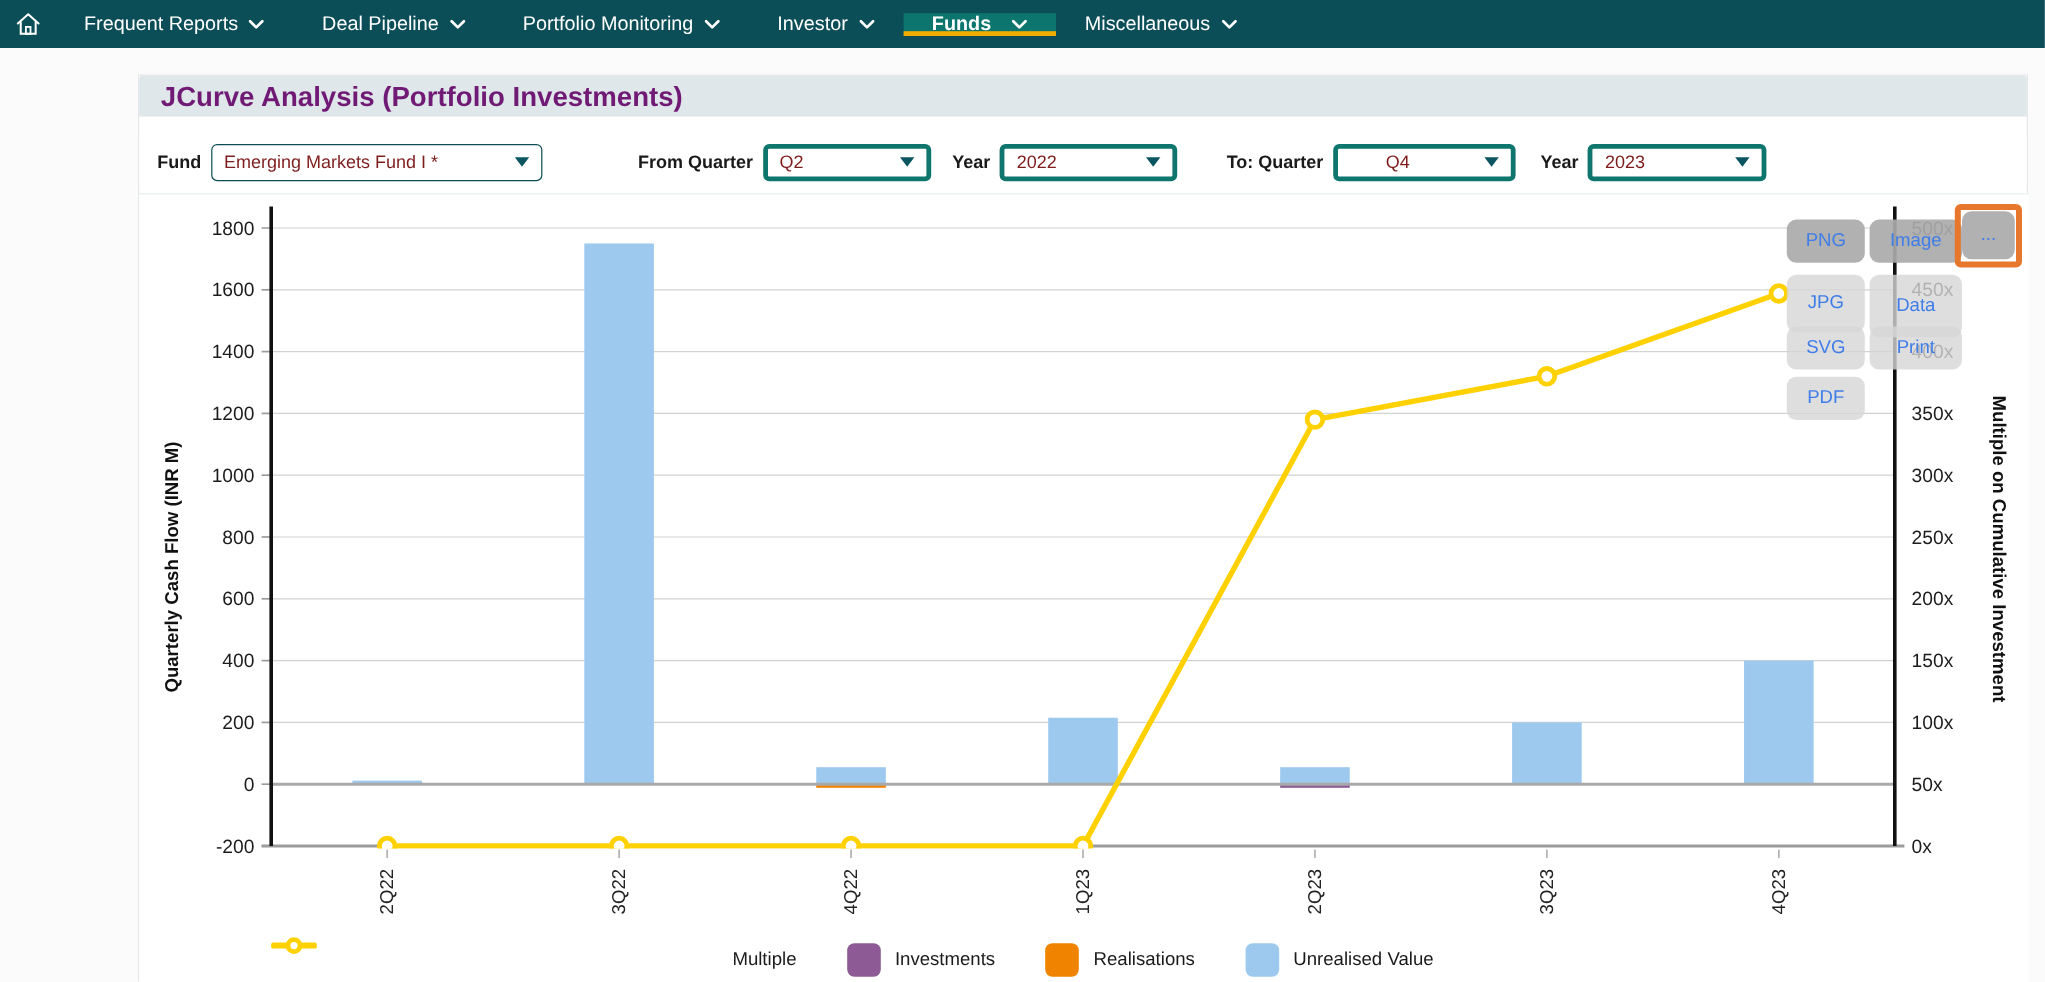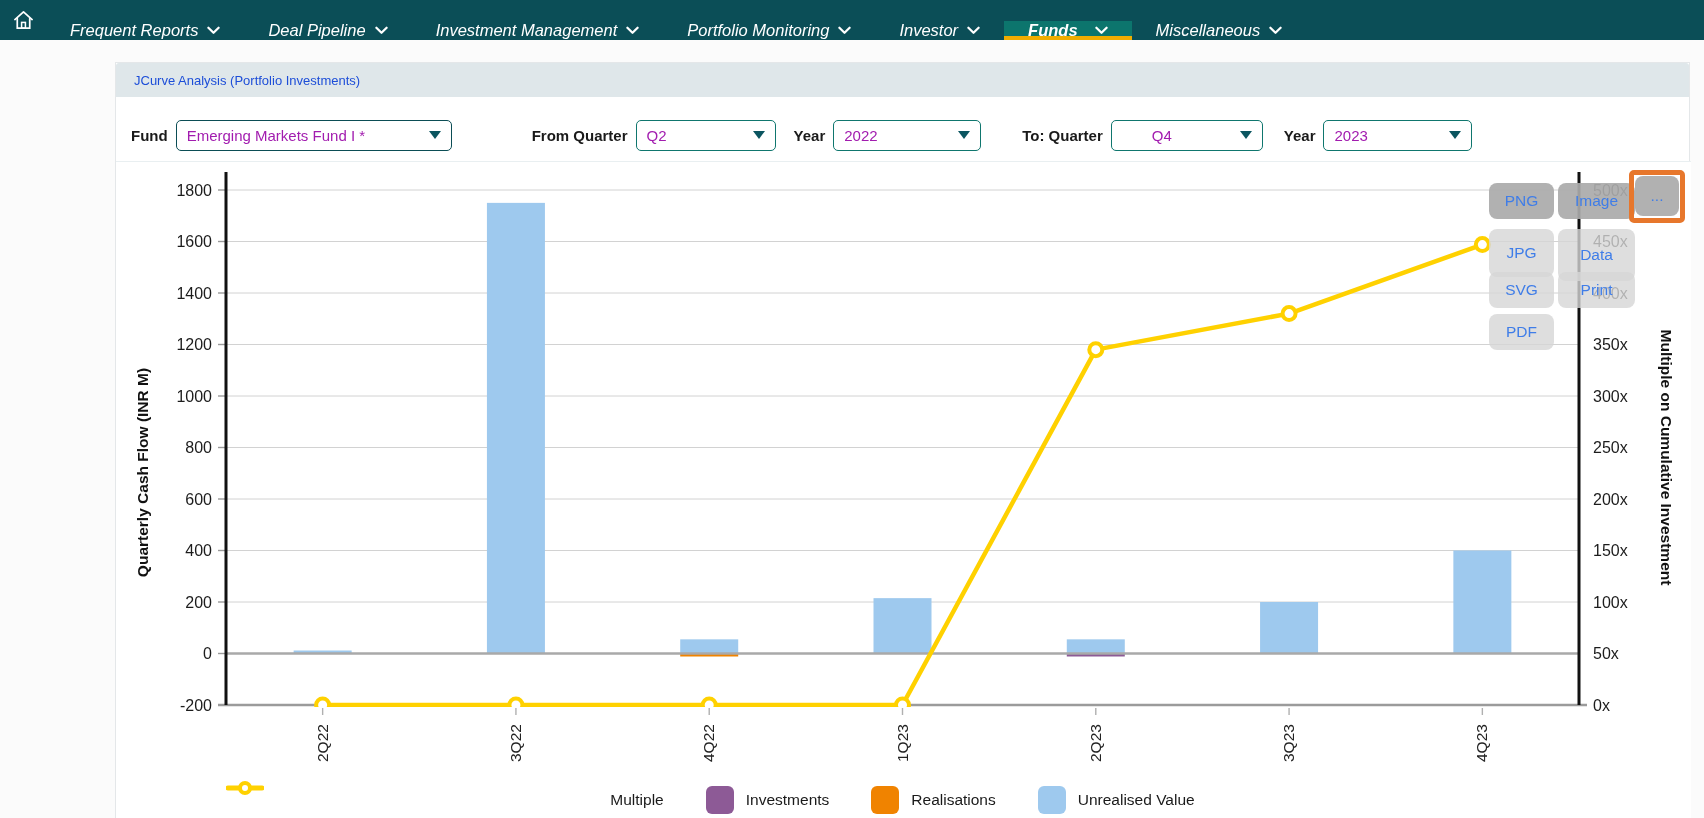--- a/index.html
+++ b/index.html
@@ -3,43 +3,43 @@
 <meta charset="utf-8">
 <style>
   * { box-sizing: border-box; margin: 0; padding: 0; }
   html,body { width:1704px; height:818px; overflow:hidden; background:#fbfbfb;
               font-family:"Liberation Sans", sans-serif; }
 
   
   .topnav { position:absolute; left:0; top:0; width:1704px; height:40px;
             background:#0b4e57; display:flex; align-items:stretch; }
   .home-btn { width:46px; display:flex; align-items:center; justify-content:center; cursor:pointer; }
-  .nav-items { display:flex; align-items:flex-end;font-style:italic; }
+  .nav-items { display:flex; align-items:center; }
   .nav-item { position:relative; display:flex; align-items:center; gap:9px; padding:0 24px;
               color:#fff; font-size:16.5px; font-weight:500; cursor:pointer; white-space:nowrap; }
   .nav-item.active { background:#0c756d; font-weight:bold;gap:17px; }
   .nav-item.active::after { content:""; position:absolute; left:0; right:0; bottom:0; height:4px; background:#f0ad00; }
   .nav-chevron { width:13px; height:9px; }
 
   
   .card { position:absolute; left:115px; top:62px; width:1575px; height:756px;
           background:#ffffff; border:1px solid #e4e7e9; }
   .title-bar { position:absolute; left:0; top:0; width:100%; height:34px; background:#dfe7ea;
                display:flex; align-items:center; padding-left:18px; border-radius:3px 3px 0 0; }
-  .title-bar span { color:#1d4ed8; font-size:13px; font-weight:normal; }
+  .title-bar span { color:#701a75; font-size:23px; font-weight:bold; }
 
   
   .filter-row { position:absolute; left:0; top:50px; width:100%; height:44px;
                 display:flex; align-items:center; padding-left:15px; background:#fff; }
   .f-label { font-size:15px; font-weight:bold; color:#1a1a1a; margin-right:8px; white-space:nowrap; }
   .f-box { height:31px; border-radius:5px; background:#fff; display:flex; align-items:center;
            justify-content:space-between; padding:0 10px; cursor:pointer; }
   .f-box.primary { border:1.5px solid #0b4d55; }
-  .f-box.light   { border:1px solid #0f766e; }
-  .f-value { color:#a21caf; font-size:15px; white-space:nowrap; overflow:hidden; }
+  .f-box.light   { border:4px solid #0f766e; }
+  .f-value { color:#7f1d1d; font-size:15px; white-space:nowrap; overflow:hidden; }
   .f-caret { width:0; height:0; border-left:6px solid transparent; border-right:6px solid transparent;
              border-top:8px solid #0b5560; margin-left:10px; flex:none; }
 
   
   .chart-wrap { position:absolute; left:0; top:98px; width:1575px; height:658px; background:#fff;
                 border-top:1px solid #e9eff1; }
   .chart-wrap svg { position:absolute; left:0; top:0; }
 
   .legend { position:absolute; left:110px; top:618px; width:1353px; height:40px;
             display:flex; align-items:center; justify-content:center; gap:42px; }
@@ -67,26 +67,20 @@
   </div>
   <div class="nav-items">
       <div class="nav-item">
         <span>Frequent Reports</span>
         <svg class="nav-chevron" viewBox="0 0 14 9">
           <path d="M1.5 1.5 L7 7 L12.5 1.5" fill="none" stroke="#fff" stroke-width="2.4" stroke-linecap="round" stroke-linejoin="round"></path>
         </svg>
       </div>
       <div class="nav-item">
         <span>Deal Pipeline</span>
-        <svg class="nav-chevron" viewBox="0 0 14 9">
-          <path d="M1.5 1.5 L7 7 L12.5 1.5" fill="none" stroke="#fff" stroke-width="2.4" stroke-linecap="round" stroke-linejoin="round"></path>
-        </svg>
-      </div>
-      <div class="nav-item">
-        <span>Investment Management</span>
         <svg class="nav-chevron" viewBox="0 0 14 9">
           <path d="M1.5 1.5 L7 7 L12.5 1.5" fill="none" stroke="#fff" stroke-width="2.4" stroke-linecap="round" stroke-linejoin="round"></path>
         </svg>
       </div>
       <div class="nav-item">
         <span>Portfolio Monitoring</span>
         <svg class="nav-chevron" viewBox="0 0 14 9">
           <path d="M1.5 1.5 L7 7 L12.5 1.5" fill="none" stroke="#fff" stroke-width="2.4" stroke-linecap="round" stroke-linejoin="round"></path>
         </svg>
       </div>

